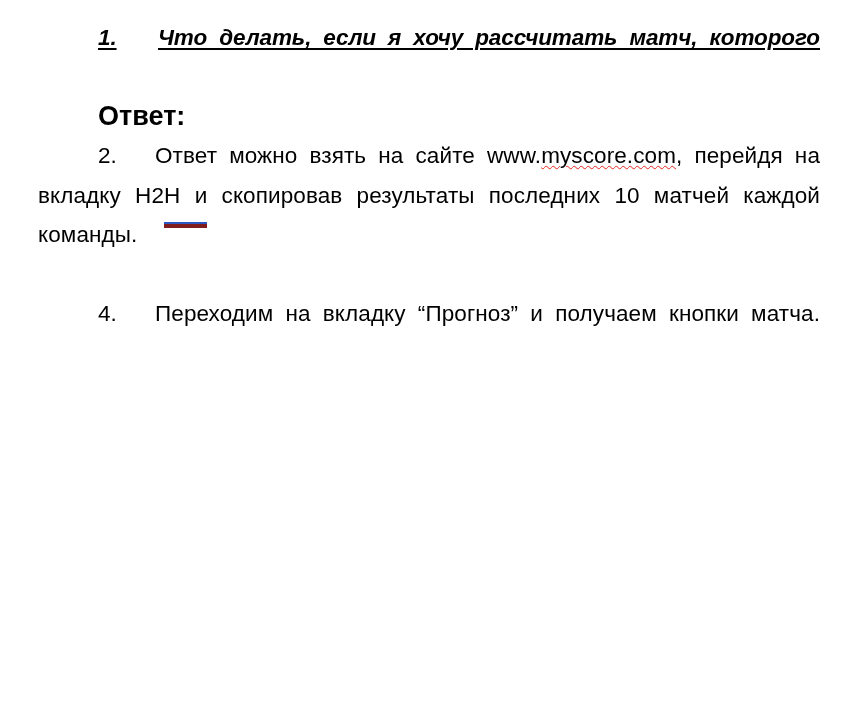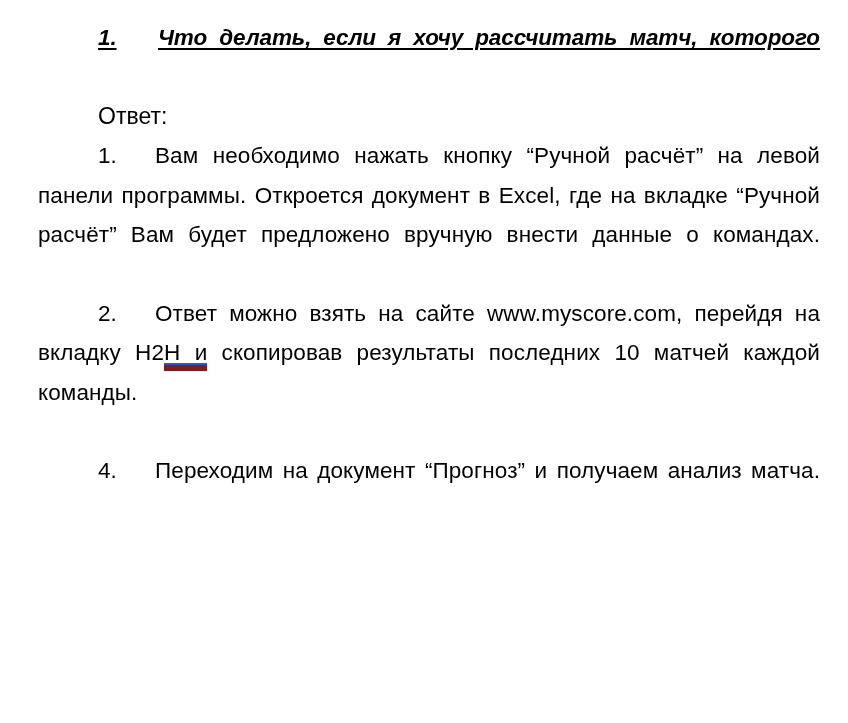--- a/index.html
+++ b/index.html
@@ -51,23 +51,23 @@
   }
   .qheading .qtext {
     text-decoration: underline;
     text-decoration-thickness: 2px;
     text-underline-offset: 3px;
   }
 
   
   .answer-label {
     margin: 0;
-    font-size: 23px;
+    font-size: 27px;
     line-height: 39.4px;
-    font-weight: normal;
+    font-weight: bold;
     text-indent: 60px;
     letter-spacing: 0px;
   }
 
   
   .step {
     margin: 0;
     font-size: 22.5px;
     line-height: 39.4px;
     text-align: justify;
@@ -89,50 +89,48 @@
     display: inline-block;
     width: 100%;
   }
   .step.no-stretch::after,
   .qheading.no-stretch::after {
     content: none;
   }
 
   
   .spell-error {
+    text-decoration: underline;
     text-decoration-style: wavy;
     text-decoration-color: #e8261c;
     text-decoration-thickness: 1.3px;
     text-underline-offset: 2px;
   }
   .grammar-link {
-    border-bottom: 6px solid #7f1d1d;
+    border-bottom: 4px solid #7f1d1d;
     box-shadow: inset 0 -5px 0 -3px #2b57c4;
-    padding-bottom: 0;
+    padding-bottom: 16px;
   }
 
   .nowrap { white-space: nowrap; }
 </style>
 </head>
 <body>
 
 <div id="page">
 
   <p class="qheading">
     <span class="qnum underlined">1.</span><span class="qtext">Что делать, если я хочу рассчитать матч, которого</span>
   </p>
 
   <p class="answer-label">Ответ:</p>
 
-  <p class="step">
-    <span class="snum">1.</span><span>Вам необходимо нажать кнопку “Ручной расчёт” на левой панели программы. Откроется документ в Excel, где на вкладке “Ручной расчёт” Вам будет предложено вручную внести данные о командах.</span>
-  </p>
 
   <p class="step">
     <span class="snum">2.</span><span>Ответ можно взять на сайте </span><span class="nowrap"><span>www.</span><span class="spell-error">myscore.com</span></span><span>, перейдя на вкладку Н2</span><span class="grammar-link">Н  и</span><span> скопировав результаты последних 10 матчей каждой команды.</span>
   </p>
 
 
   <p class="step">
-    <span class="snum">4.</span><span>Переходим на документ “Прогноз” и получаем анализ матча.</span>
+    <span class="snum">4.</span><span>Переходим на вкладку “Прогноз” и получаем кнопки матча.</span>
   </p>
 
 </div>
 
 </body></html>

